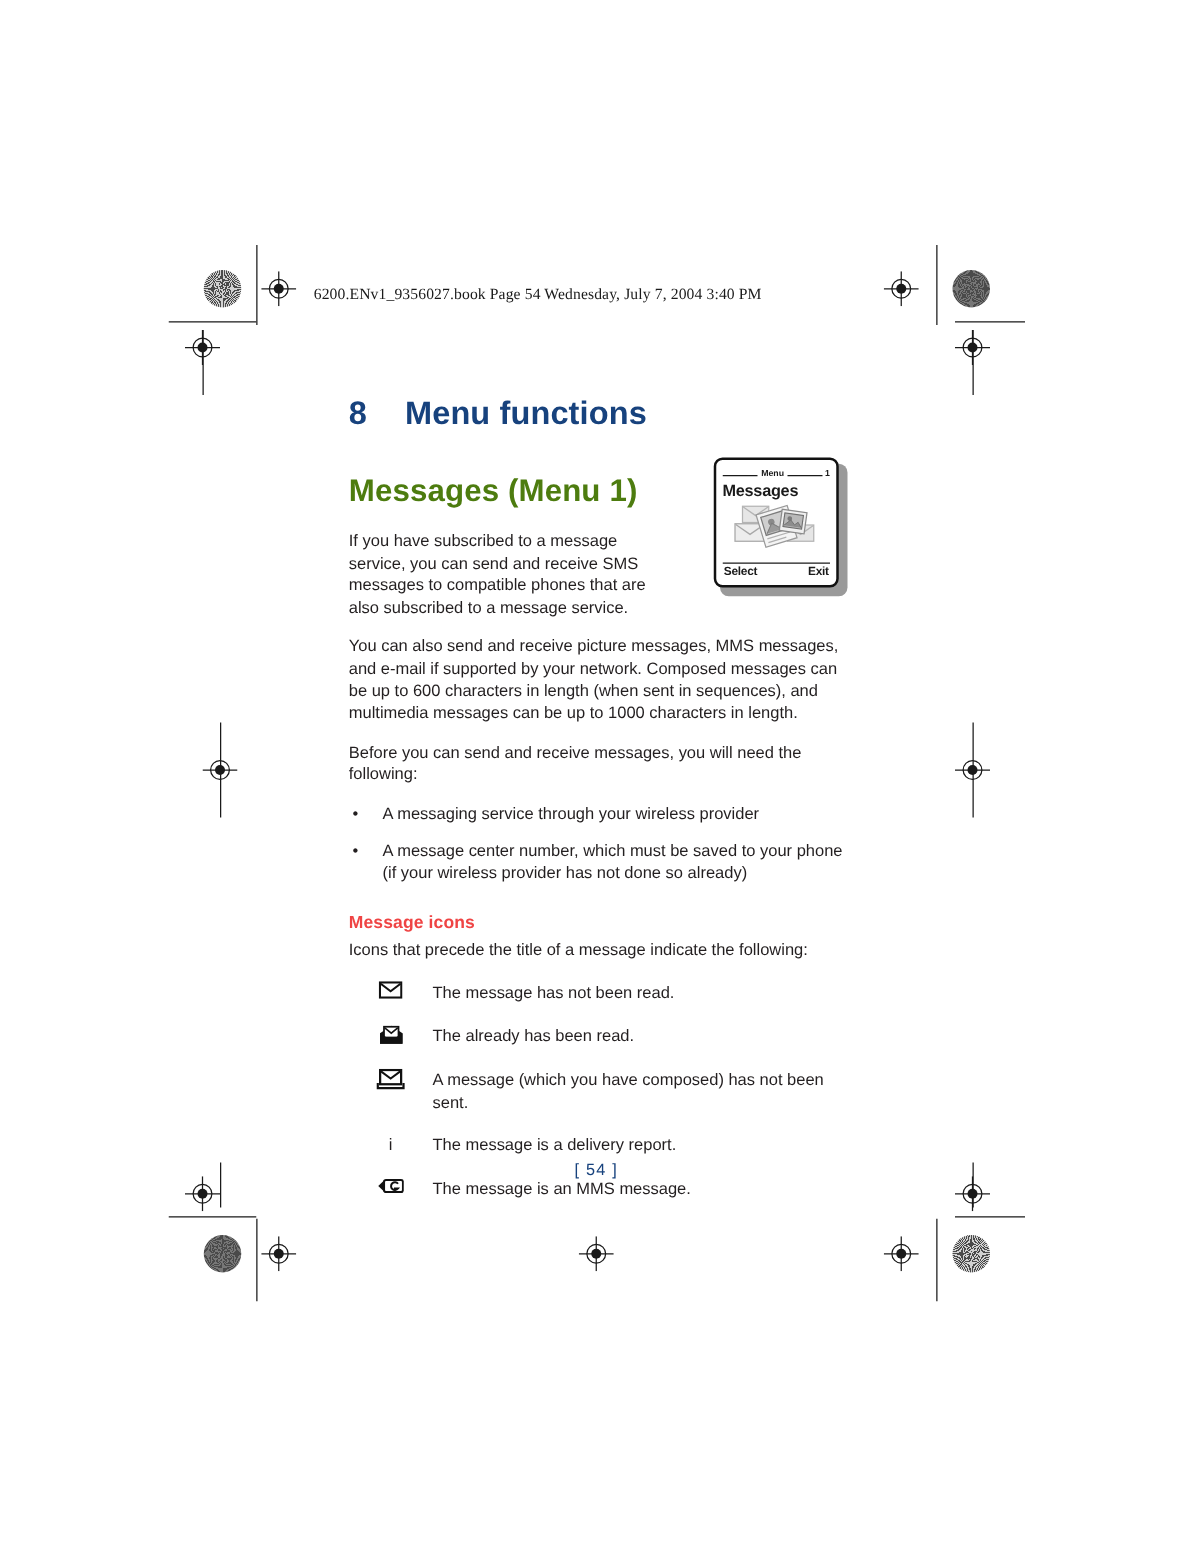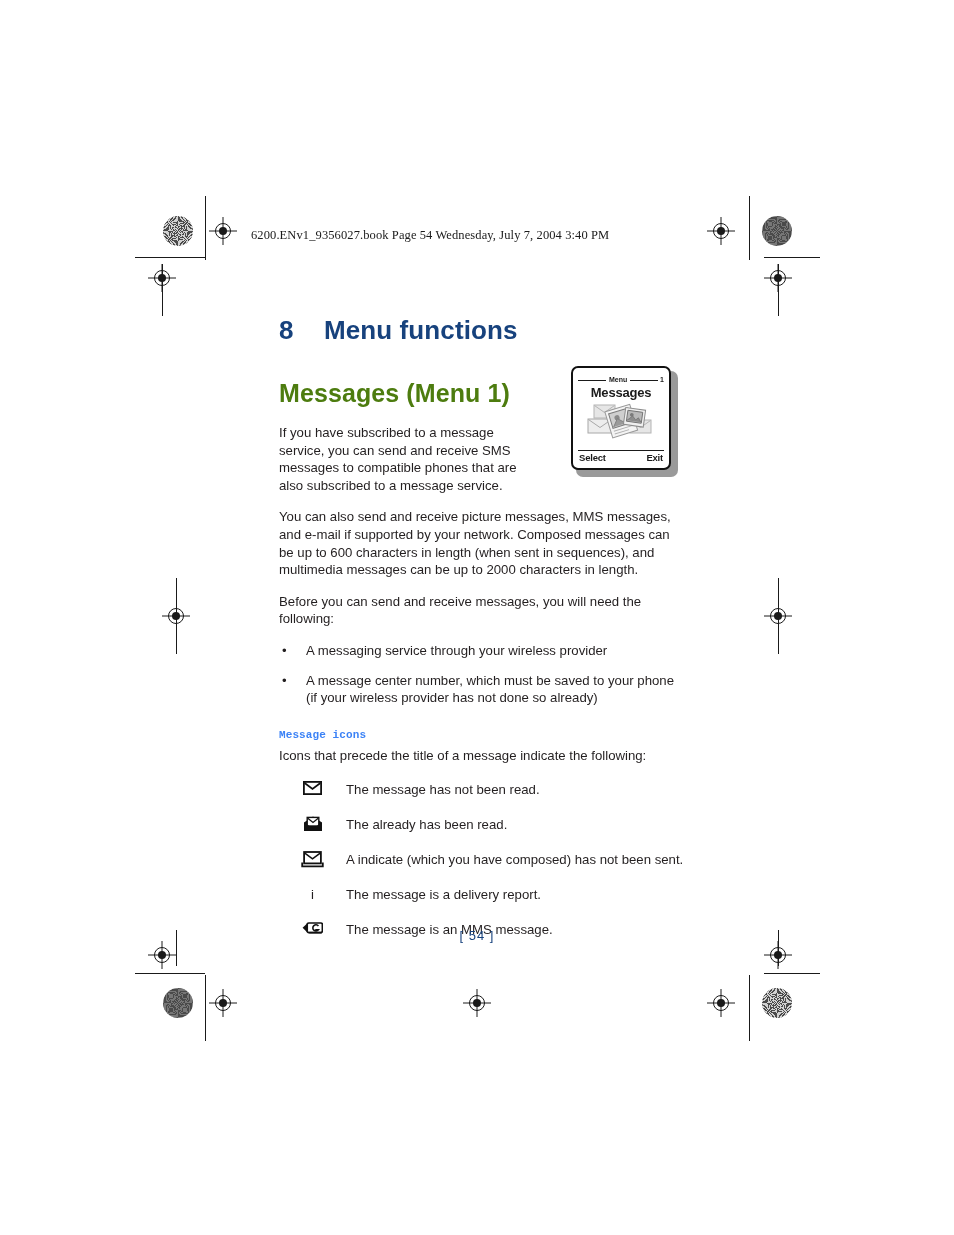--- a/index.html
+++ b/index.html
@@ -68,25 +68,24 @@
   h2.section {
     margin: 0 0 16px 0;
     font-size: 25px;
     font-weight: bold;
     color: #4d7c0f;
     letter-spacing: .1px;
   }
 
   h3.subsection {
     margin: 22px 0 6px 0;
-    font-size: 11px;
+    font-size: 14px;
     font-weight: bold;
-    color: #3b82f6;
+    color: #ef4444;
     letter-spacing: .1px;
-    font-family: Liberation Mono, monospace;
   }
 
   p.body {
     margin: 0 0 14px 0;
     font-size: 13.2px;
     line-height: 17.6px;
     color: #231f20;
   }
   p.narrow { width: 245px; }
 
@@ -169,21 +168,20 @@
   .ps-topbar .menu-label {
     font-size: 7px; font-weight: bold; color: #1a1a1a;
     padding: 0 3px; white-space: nowrap;
     font-family: "Liberation Sans", sans-serif;
   }
   .ps-topbar .idx {
     font-size: 7px; font-weight: bold; color: #1a1a1a;
     padding-left: 2px;
   }
   .ps-title {
-    text-align: center;
     font-size: 13px;
     font-weight: bold;
     color: #1a1a1a;
     letter-spacing: -.2px;
     margin-top: -1px;
   }
   .ps-art { position: relative; height: 40px; margin-top: 1px; }
   .ps-art svg { position: absolute; left: 0; top: 0; }
   .ps-soft {
     position: absolute; left: 0; bottom: 0; width: 86px;
@@ -328,21 +326,21 @@
 <div class="content">
 
   <h1 class="chapter">
     <span class="num">8</span><span>Menu functions</span>
   </h1>
 
   <h2 class="section">Messages (Menu 1)</h2>
 
   <p class="body narrow">If you have subscribed to a message service, you can send and receive SMS messages to compatible phones that are also subscribed to a message service.</p>
 
-  <p class="body">You can also send and receive picture messages, MMS messages, and e-mail if supported by your network. Composed messages can be up to 600 characters in length (when sent in sequences), and multimedia messages can be up to 2000 characters in length.</p>
+  <p class="body">You can also send and receive picture messages, MMS messages, and e-mail if supported by your network. Composed messages can be up to 600 characters in length (when sent in sequences), and multimedia messages can be up to 1000 characters in length.</p>
 
   <p class="body">Before you can send and receive messages, you will need the following:</p>
 
   <ul class="bullets">
     <li>
       <span class="dot">•</span>
       <span>A messaging service through your wireless provider</span>
     </li>
     <li>
       <span class="dot">•</span>
@@ -378,21 +376,21 @@
     </div>
 
     <div class="legend-row">
       <div class="legend-icon">
         <svg width="23" height="17" viewBox="0 0 23 17">
           <rect x="3.1" y="1.0" width="16.8" height="11.4" fill="#fff" stroke="#111" stroke-width="1.8"></rect>
           <polyline points="3.8,2.1 11.5,7.8 19.2,2.1" fill="none" stroke="#111" stroke-width="1.6"></polyline>
           <polyline points="1.2,11.4 1.2,15.4 21.8,15.4 21.8,11.4" fill="none" stroke="#111" stroke-width="1.8"></polyline>
         </svg>
       </div>
-      <div class="legend-text">A indicate (which you have composed) has not been sent.</div>
+      <div class="legend-text">A message (which you have composed) has not been sent.</div>
     </div>
 
     <div class="legend-row">
       <div class="legend-icon">
         <span class="letter">i</span>
       </div>
       <div class="legend-text">The message is a delivery report.</div>
     </div>
 
     <div class="legend-row">

